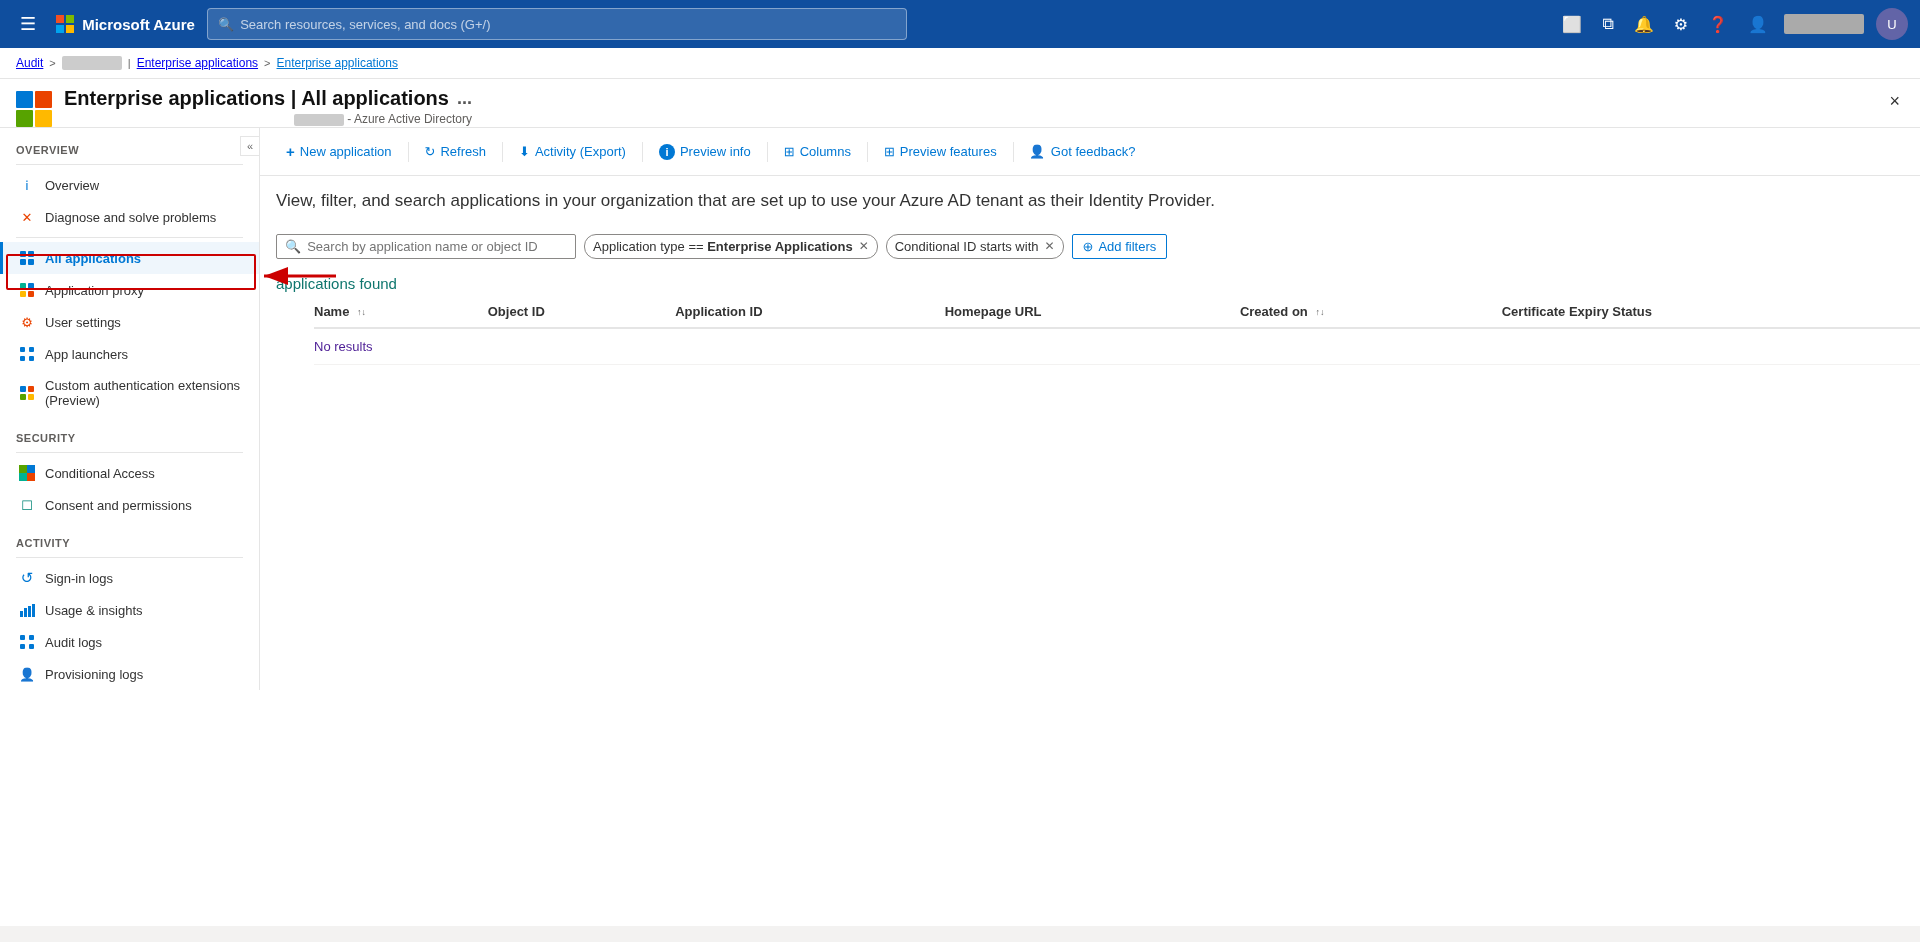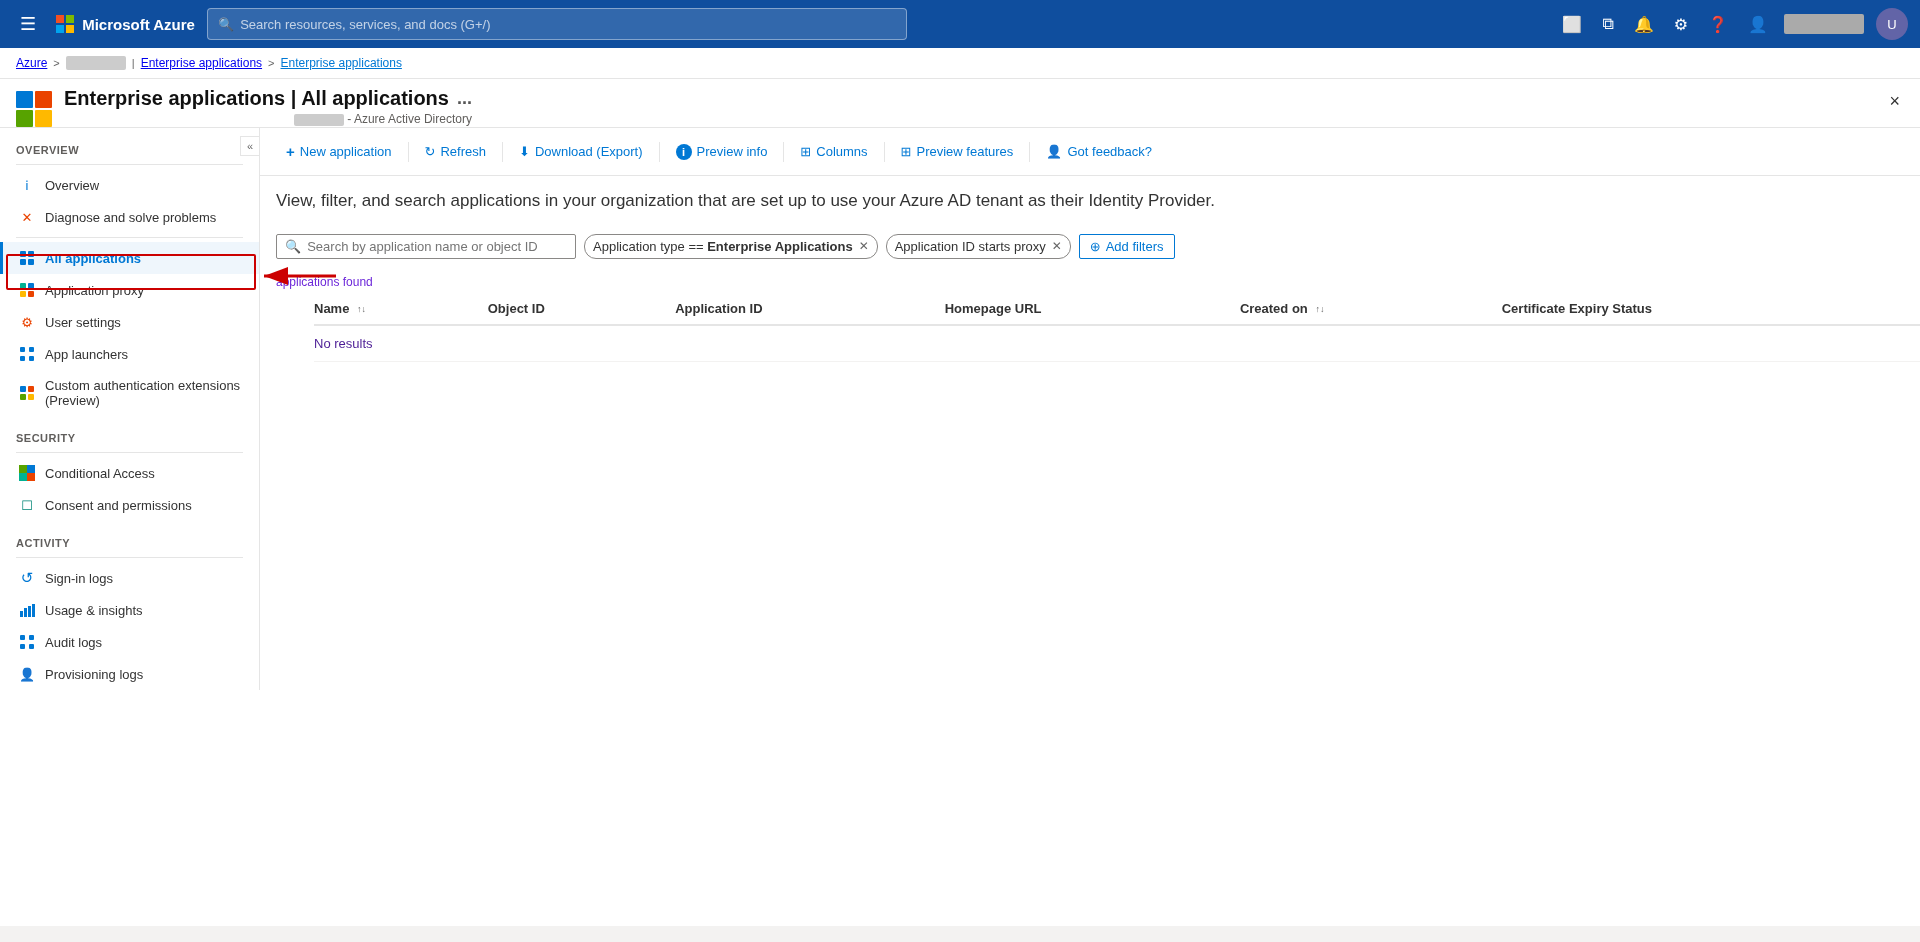--- a/index.html
+++ b/index.html
@@ -191,21 +191,21 @@
     .filter-chip .chip-x { cursor: pointer; color: #666; font-size: 12px; }
     .filter-chip strong { font-weight: 600; }
     .add-filter-btn {
       display: flex; align-items: center; gap: 5px;
       padding: 4px 10px; border: 1px solid #0078d4; border-radius: 2px;
       background: white; color: #0078d4; font-size: 13px; cursor: pointer;
     }
 
     
     .table-container { padding: 0 16px; }
-    .results-count { font-size: 12px; color: #6d28d9; padding: 8px 0 4px 0; }
+    .results-count { font-size: 15px; color: #0f766e; padding: 8px 0 4px 0; }
     table {
       width: 100%; border-collapse: collapse; font-size: 13px; margin-left: 38px;
     }
     thead th {
       border-bottom: 2px solid #e5e5e5;
       padding: 8px 12px 8px 0;
       text-align: left; font-weight: 600; color: #333;
       white-space: nowrap;
     }
     thead th .sort-icons { display: inline-flex; flex-direction: column; margin-left: 4px; font-size: 9px; line-height: 1; color: #666; vertical-align: middle; }
@@ -267,21 +267,21 @@
     <span class="nav-icon">🔔</span>
     <span class="nav-icon">⚙</span>
     <span class="nav-icon">❓</span>
     <span class="nav-icon">👤</span>
     <div style="width:80px;height:20px;background:#aaa;border-radius:2px;margin:0 4px;"></div>
     <div class="avatar">U</div>
   </div>
 </nav>
 
 <div class="breadcrumb-bar">
-  <a href="#">Azure</a>
+  <a href="#">Audit</a>
   <span class="separator">&gt;</span>
   <span class="blurred"></span>
   <span class="separator">|</span>
   <a href="#">Enterprise applications</a>
   <span class="separator">&gt;</span>
   <a href="#" class="current">Enterprise applications</a>
 </div>
 
 <div class="page-header">
   <div class="page-header-left">
@@ -457,21 +457,21 @@
         <span>New application</span>
       </button>
       <div class="toolbar-divider"></div>
       <button class="toolbar-btn">
         <span>↻</span>
         <span>Refresh</span>
       </button>
       <div class="toolbar-divider"></div>
       <button class="toolbar-btn">
         <span>⬇</span>
-        <span>Download (Export)</span>
+        <span>Activity (Export)</span>
       </button>
       <div class="toolbar-divider"></div>
       <button class="toolbar-btn">
         <span style="background:#0078d4;color:white;border-radius:50%;width:16px;height:16px;display:inline-flex;align-items:center;justify-content:center;font-size:11px;font-weight:bold;">i</span>
         <span>Preview info</span>
       </button>
       <div class="toolbar-divider"></div>
       <button class="toolbar-btn">
         <span>⊞</span>
         <span>Columns</span>
@@ -497,21 +497,21 @@
         <span style="color:#666;">🔍</span>
         <input type="text" placeholder="Search by application name or object ID" style="">
       </div>
 
       <div class="filter-chip">
         <span>Application type == <strong>Enterprise Applications</strong></span>
         <span class="chip-x">✕</span>
       </div>
 
       <div class="filter-chip">
-        <span>Application ID starts proxy</span>
+        <span>Conditional ID starts with</span>
         <span class="chip-x">✕</span>
       </div>
 
       <button class="add-filter-btn">
         <span>⊕</span>
         <span>Add filters</span>
       </button>
     </div>
 
     <div class="table-container">

